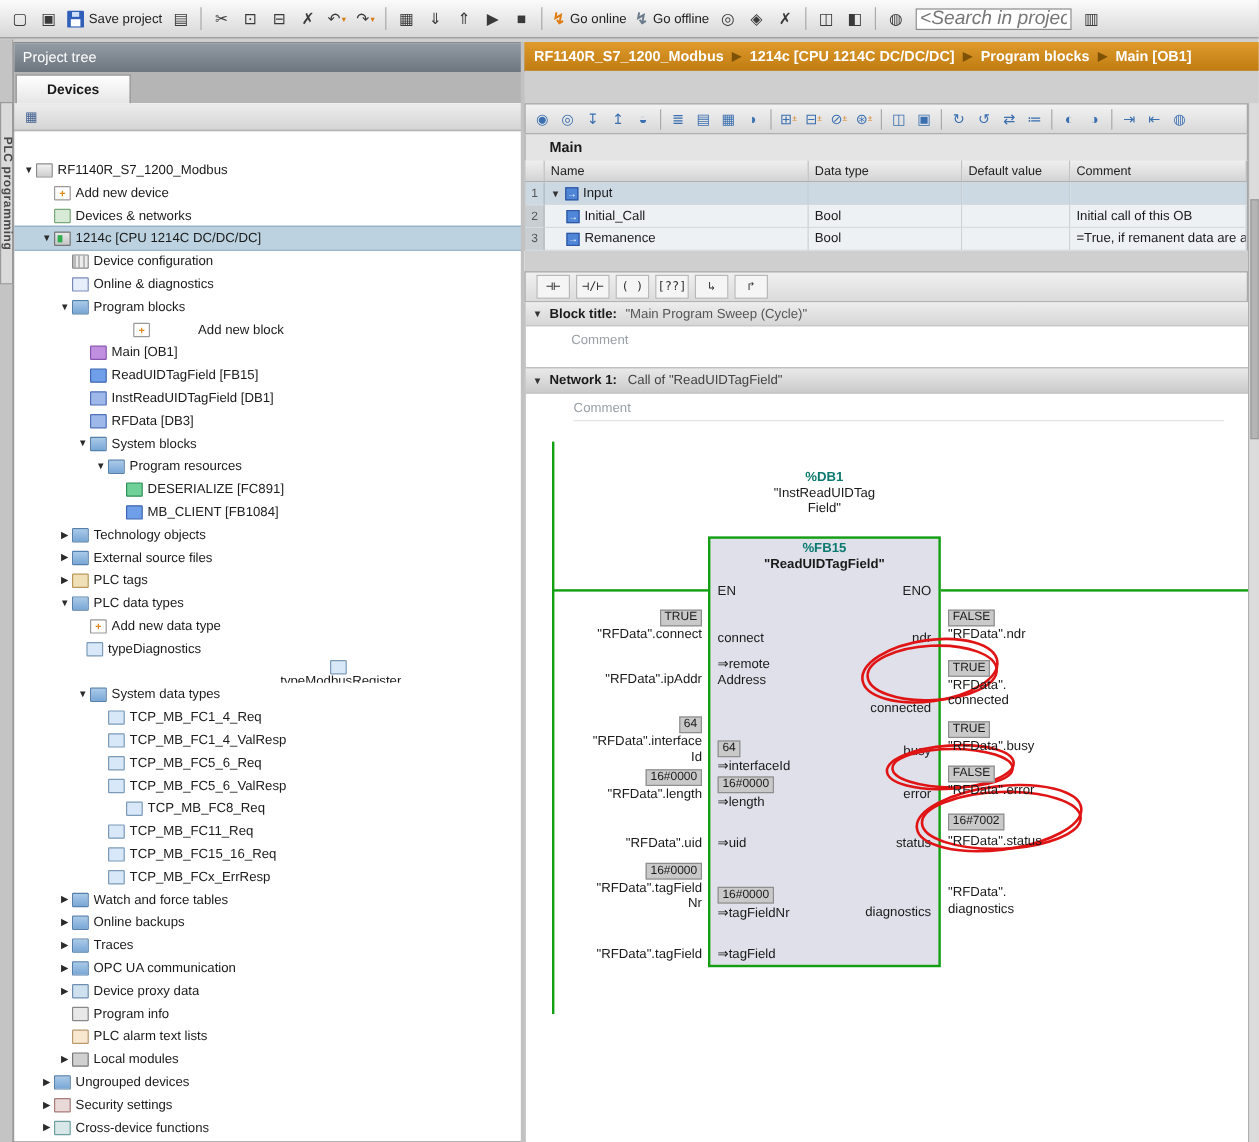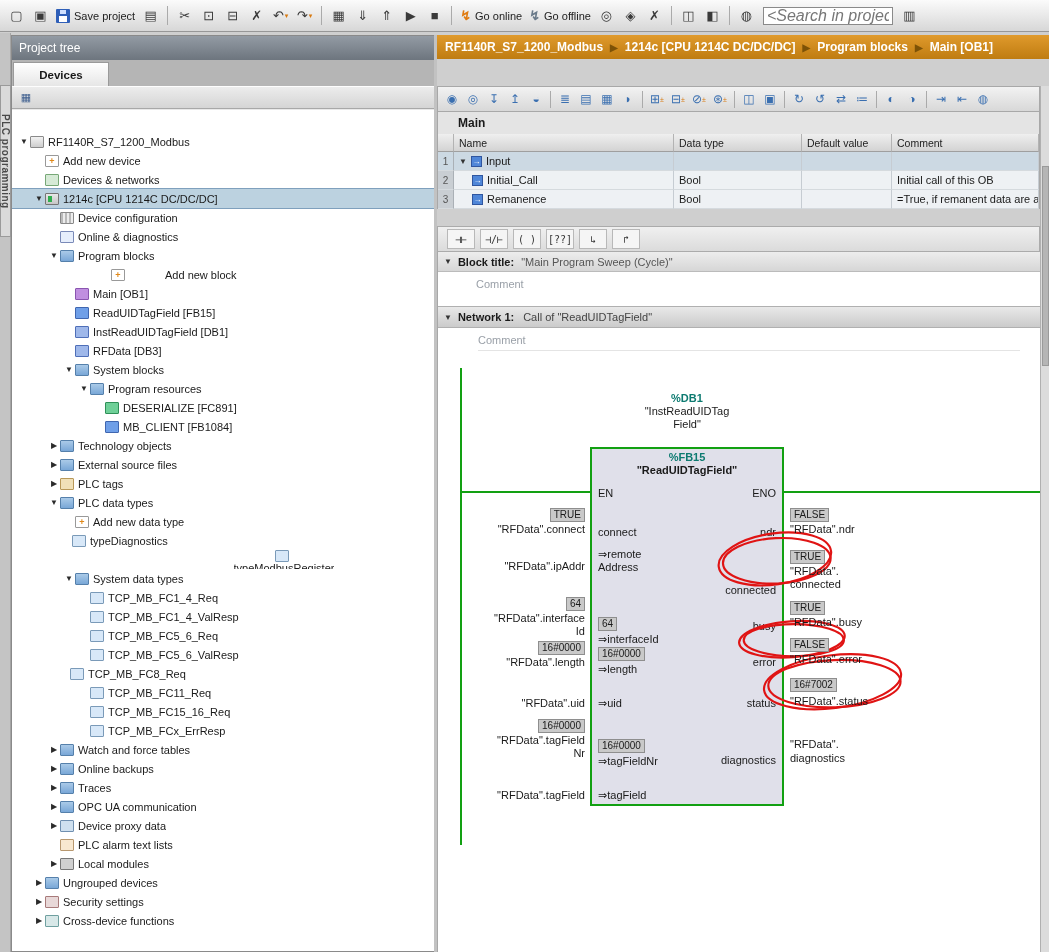--- a/index.html
+++ b/index.html
@@ -389,21 +389,21 @@
             <span class="ticon datatype-icon"></span>
             <span class="tlab">TCP_MB_FC5_6_Req</span>
             <span class="dot"></span>
           </div>
           <div class="trow" style="padding-left: 66px;">
             <span class="arrow"></span>
             <span class="ticon datatype-icon"></span>
             <span class="tlab">TCP_MB_FC5_6_ValResp</span>
             <span class="dot"></span>
           </div>
-          <div class="trow" style="padding-left: 46px;">
+          <div class="trow" style="padding-left: 81px;">
             <span class="arrow"></span>
             <span class="ticon datatype-icon"></span>
             <span class="tlab">TCP_MB_FC8_Req</span>
             <span class="dot"></span>
           </div>
           <div class="trow" style="padding-left: 66px;">
             <span class="arrow"></span>
             <span class="ticon datatype-icon"></span>
             <span class="tlab">TCP_MB_FC11_Req</span>
             <span class="dot"></span>
@@ -437,20 +437,25 @@
           </div>
           <div class="trow" style="padding-left: 36px;">
             <span class="arrow">▶</span>
             <span class="ticon folder-icon"></span>
             <span class="tlab">OPC UA communication</span>
           </div>
           <div class="trow" style="padding-left: 36px;">
             <span class="arrow">▶</span>
             <span class="ticon proxy-icon"></span>
             <span class="tlab">Device proxy data</span>
+          </div>
+          <div class="trow" style="padding-left: 36px;">
+            <span class="arrow"></span>
+            <span class="ticon info-icon"></span>
+            <span class="tlab">Program info</span>
           </div>
           <div class="trow" style="padding-left: 36px;">
             <span class="arrow"></span>
             <span class="ticon alarm-icon"></span>
             <span class="tlab">PLC alarm text lists</span>
           </div>
           <div class="trow" style="padding-left: 36px;">
             <span class="arrow">▶</span>
             <span class="ticon modules-icon"></span>
             <span class="tlab">Local modules</span>

